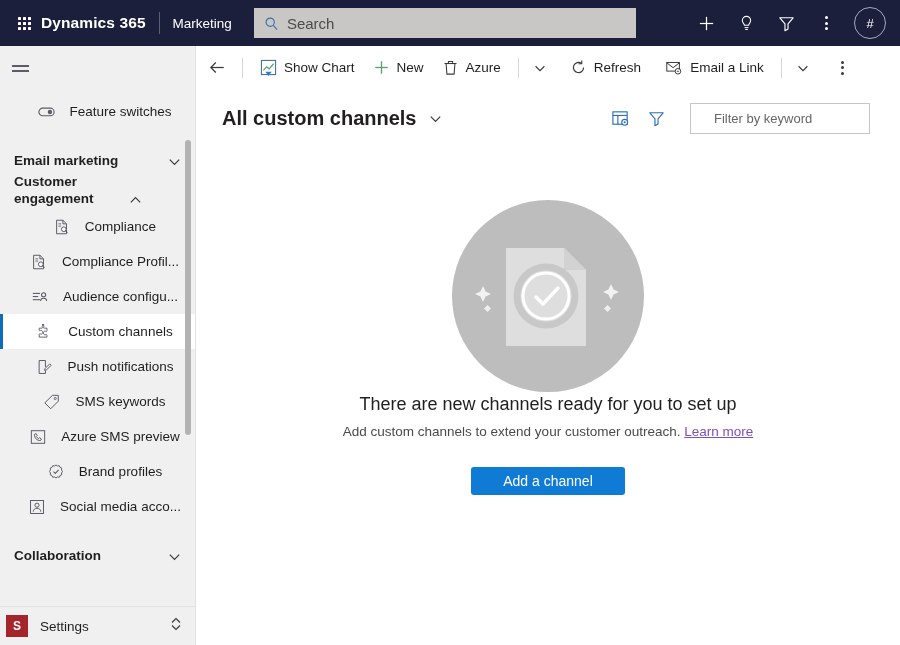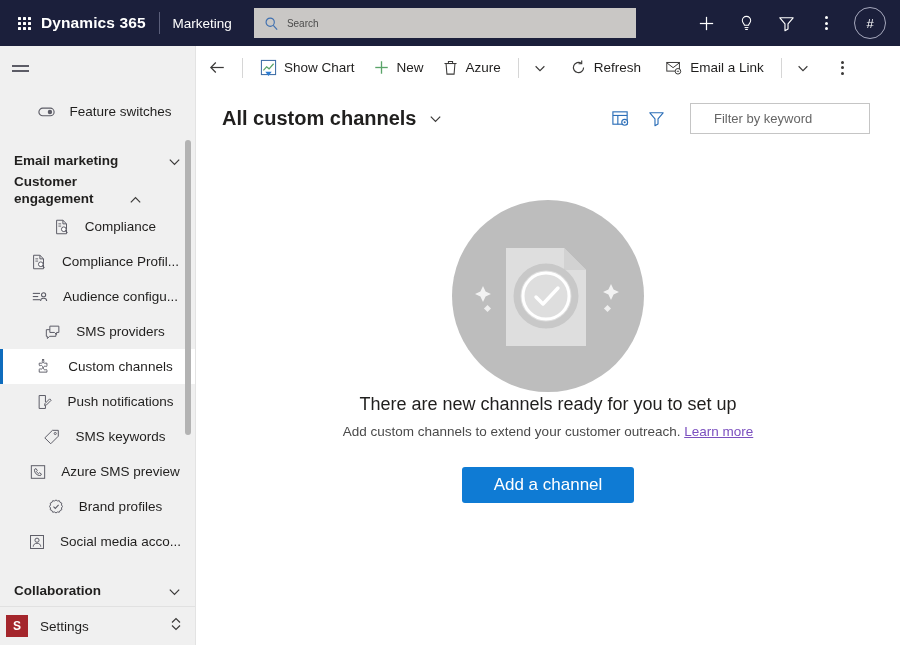--- a/index.html
+++ b/index.html
@@ -34,21 +34,21 @@
     margin-left: 1px; white-space: nowrap; color: #fff;
   }
   .vdiv { width: 1px; height: 22px; background: #5a5e7a; margin: 0 13px; }
   .appname { font-size: 13.5px; color: #ffffff; white-space: nowrap; font-weight: normal;}
   .searchwrap {
     margin-left: 22px; width: 382px; height: 30px;
     background: #c9c7c5; display: flex; align-items: center;
     padding: 0 10px; cursor: text;
   }
   .searchwrap .mag { margin-right: 8px; display:flex; }
-  .searchtext { font-size: 10px; color: #4b4b4b; }
+  .searchtext { font-size: 15px; color: #4b4b4b; }
   .topicons { margin-left: auto; display: flex; align-items: center; gap: 4px; }
   .topicon {
     width: 36px; height: 36px; display: flex; align-items: center; justify-content: center;
     cursor: pointer;
   }
   .avatar {
     width: 32px; height: 32px; border-radius: 50%;
     border: 1.4px solid #a6a8bd; display: flex; align-items: center; justify-content: center;
     font-size: 13px; color: #ffffff; margin-left: 6px; cursor: pointer;
   }
@@ -153,22 +153,22 @@
   .illus { width: 196px; height: 196px; position: relative; }
   .emptytitle {
     font-size: 18px; color: #201f1e; text-align: center;
   }
   .emptysub {
     margin-top: 9px; font-size: 13.5px; color: #4a4a4a; text-align: center;
   }
   .emptysub a { color: #7b4fbf; text-decoration: underline; cursor: pointer; }
   .addbtn {
     margin-top: 28px; background: #0f7bd4; color: #ffffff;
-    border: none; border-radius: 3px; height: 36px; padding: 0 32px;
-    font-size: 17px; font-family: inherit; cursor: pointer;
+    border: none; border-radius: 3px; height: 28px; padding: 0 32px;
+    font-size: 14px; font-family: inherit; cursor: pointer;
   }
 </style>
 </head>
 <body>
 
 <div class="app">
 
   <div class="topbar">
     <div class="waffle">
       <div class="waffle-grid">
@@ -301,29 +301,20 @@
                 <line x1="2" y1="6" x2="10" y2="6" stroke="#5c5c66" stroke-width="1.2"></line>
                 <line x1="2" y1="9.5" x2="8" y2="9.5" stroke="#5c5c66" stroke-width="1.2"></line>
                 <line x1="2" y1="13" x2="10" y2="13" stroke="#5c5c66" stroke-width="1.2"></line>
                 <circle cx="14" cy="7.5" r="2.3" fill="none" stroke="#5c5c66" stroke-width="1.2"></circle>
                 <path d="M10.6 14.5c0-2 1.6-3.2 3.4-3.2s3.4 1.2 3.4 3.2" fill="none" stroke="#5c5c66" stroke-width="1.2"></path>
               </svg>
           </span>
           <span class="lbl">Audience configu...</span>
         </div>
 
-        <div class="navitem">
-          <span class="ico">
-            <svg width="18" height="18" viewBox="0 0 20 20">
-                <path d="M6.5 3.5h10v7h-2.5v2.3l-2.4-2.3H6.5z" fill="none" stroke="#5c5c66" stroke-width="1.1"></path>
-                <path d="M13.2 11.6v3.2H6.3l-2.6 2.4v-2.4H2.6V7.4h3.9" fill="none" stroke="#5c5c66" stroke-width="1.1"></path>
-              </svg>
-          </span>
-          <span class="lbl">SMS providers</span>
-        </div>
 
         <div class="navitem selected">
           <span class="ico">
             <svg width="18" height="18" viewBox="0 0 20 20">
                 <path d="M7.5 3.2c1.4 0 2.2 1 2.2 1.9 0 .6-.5.9-.5 1.4 0 .5.4.8 1 .8h3v3c0 .6-.3 1-.8 1-.5 0-.8-.5-1.4-.5-.9 0-1.9.8-1.9 2.2s1 2.2 1.9 2.2c.6 0 .9-.5 1.4-.5.5 0 .8.4.8 1v2.1H4.2v-3c0-.6.3-1 .8-1 .5 0 .8.5 1.4.5.9 0 1.9-.8 1.9-2.2s-1-2.2-1.9-2.2c-.6 0-.9.5-1.4.5-.5 0-.8-.4-.8-1V7.3h3c.6 0 1-.3 1-.8 0-.5-.5-.8-.5-1.4 0-.9.8-1.9 2.2-1.9z" transform="translate(-0.4,-1.2) scale(0.95)" fill="none" stroke="#5c5c66" stroke-width="1.1"></path>
               </svg>
           </span>
           <span class="lbl">Custom channels</span>
         </div>
 

